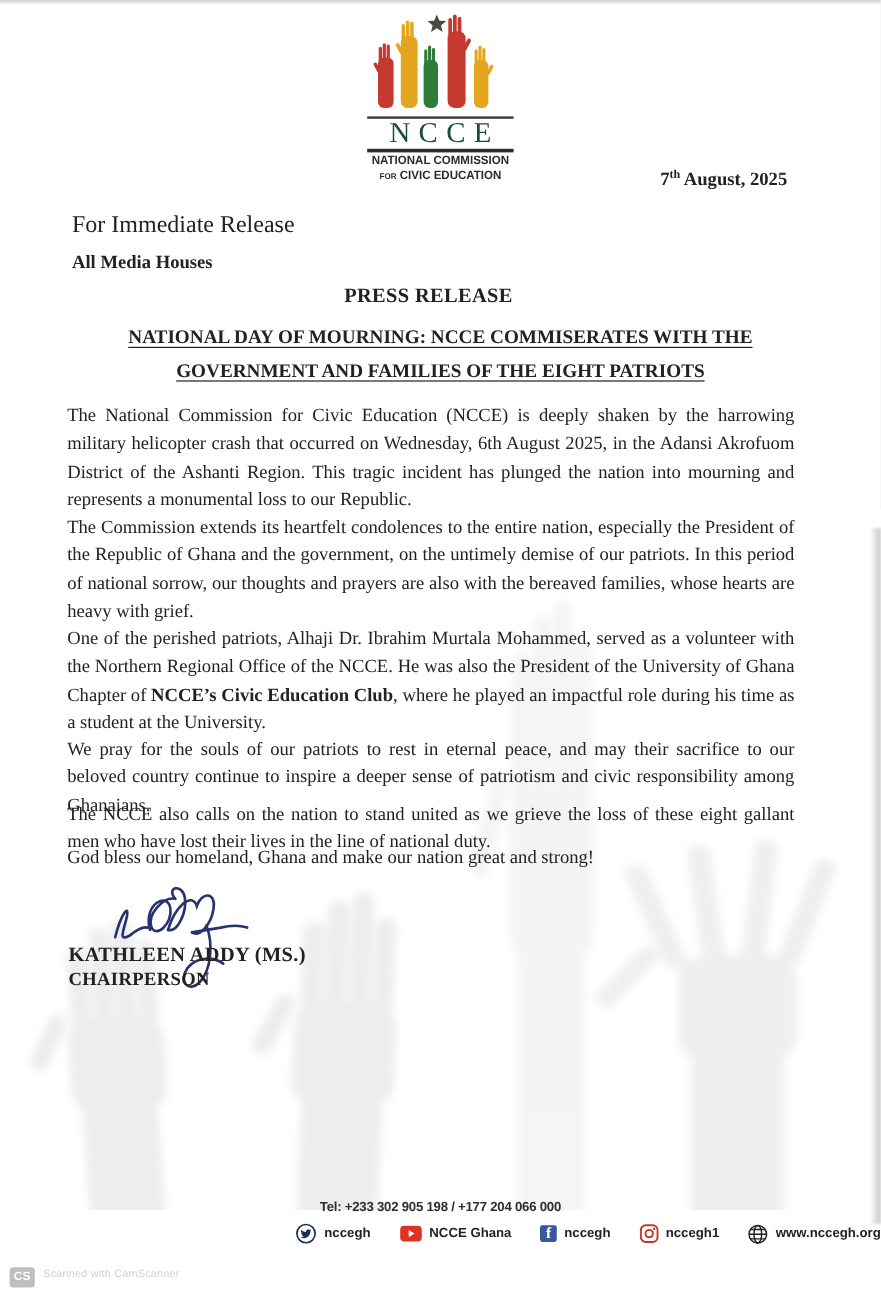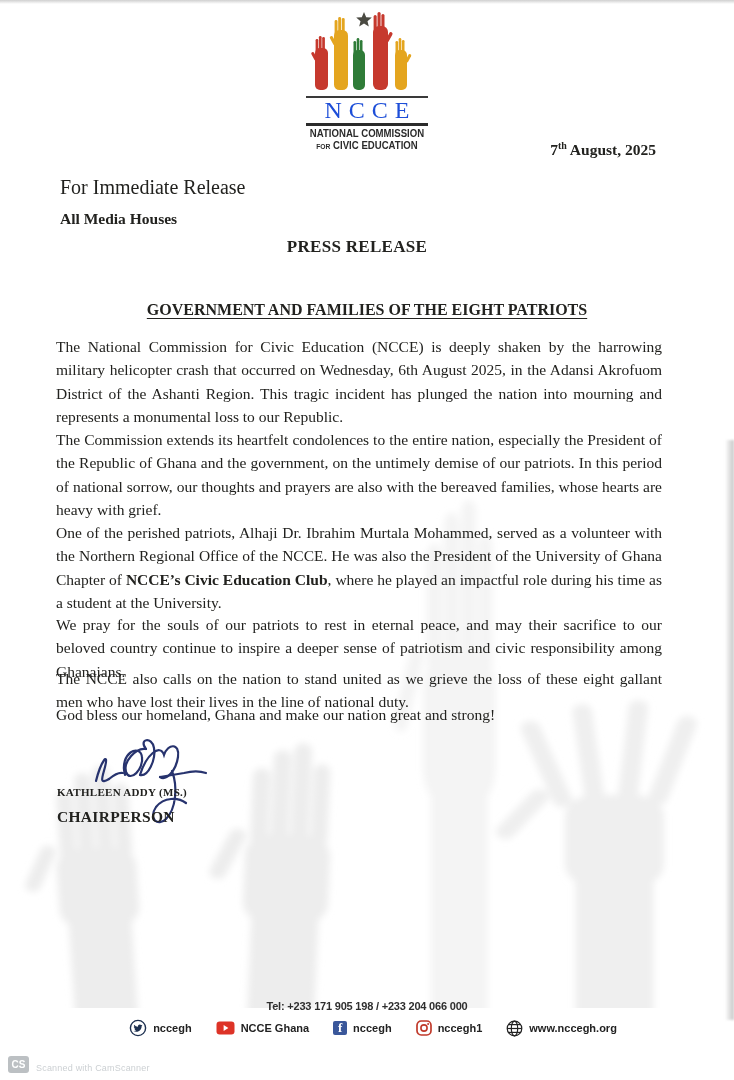--- a/index.html
+++ b/index.html
@@ -15,21 +15,21 @@
     background:linear-gradient(to right,rgba(255,255,255,0),rgba(140,140,140,.5));
     filter:blur(1px);z-index:3;}
   
   .watermark{position:absolute;left:0;top:0;z-index:1;}
   
   .logo{position:absolute;left:50%;top:10px;transform:translateX(-50%);
     width:126px;text-align:center;z-index:2;}
   .logo-rule-thin{height:2px;background:#3a3a3a;margin:2px 2px 0 2px;}
   .logo-rule-thick{height:3px;background:#2b2b2b;margin:1px 2px 2px 2px;}
   .logo-acronym{font-family:"Liberation Serif",serif;font-size:24px;line-height:24px;
-    letter-spacing:7px;padding-left:7px;color:#1d4ed8;}
+    letter-spacing:7px;padding-left:7px;color:#14532d;}
   .logo-sub1{font-family:"Liberation Sans",sans-serif;font-size:10px;font-weight:700;
     letter-spacing:0;color:#2b2b2b;transform:scaleX(.96);line-height:12px;}
   .logo-sub2{font-family:"Liberation Sans",sans-serif;font-size:10px;font-weight:700;
     color:#2b2b2b;transform:scaleX(.96);line-height:12px;}
   .logo-sub2 .for{font-size:7px;}
   
   .date{position:absolute;top:140px;right:78px;font-size:15.5px;font-weight:700;z-index:2;}
   .date sup{font-size:10px;}
   .release-line{position:absolute;left:60px;top:176px;font-size:20px;font-weight:400;z-index:2;}
   .recipient-line{position:absolute;left:60px;top:210px;font-size:15.5px;font-weight:700;z-index:2;}
@@ -39,36 +39,36 @@
     font-size:16px;font-weight:700;line-height:28px;z-index:2;}
   .doc-title span{text-decoration:underline;text-underline-offset:3px;}
   
   .para{position:absolute;left:56px;width:606px;font-size:15.5px;line-height:23.5px;
     text-align:justify;z-index:2;}
   .p1{top:319px;} .p2{top:412px;} .p3{top:505px;} .p4{top:597px;} .p5{top:651px;}
   .closing{position:absolute;left:56px;top:706px;width:640px;font-size:15.5px;
     font-weight:400;z-index:2;}
   
   .signature{position:absolute;left:86px;top:731px;z-index:2;}
-  .sig-name{position:absolute;left:57px;top:786px;font-size:11px;font-weight:700;
+  .sig-name{position:absolute;left:57px;top:786px;font-size:17px;font-weight:700;
     letter-spacing:.3px;z-index:2;}
   .sig-title{position:absolute;left:57px;top:808px;font-size:15.5px;font-weight:700;
     letter-spacing:.3px;z-index:2;}
   
   .footer{position:absolute;left:0;top:999px;width:734px;text-align:center;
     font-family:"Liberation Sans",sans-serif;color:var(--footer-ink,#2e2e2e);z-index:2;}
   .footer-line{font-size:11px;font-weight:700;line-height:15px;letter-spacing:-.2px;}
-  .social-row{margin-top:5px;display:flex;justify-content:center;align-items:center;gap:24px;padding-left:12px;}
+  .social-row{margin-top:5px;display:flex;justify-content:flex-end;align-items:center;gap:24px;padding-left:12px;}
   .social-item{display:inline-flex;align-items:center;gap:6px;font-size:11px;font-weight:700;
     color:#222;}
   .fb-box{width:14px;height:14px;border-radius:2px;background:var(--facebook-blue,#3a579a);
     color:#fff;font-family:"Liberation Serif",serif;font-weight:700;font-size:13px;
     line-height:13px;text-align:center;display:inline-block;}
   
-  .cs-badge{position:absolute;left:8px;top:1056px;display:flex;align-items:flex-end;gap:7px;
+  .cs-badge{position:absolute;left:8px;top:1056px;display:flex;align-items:flex-start;gap:7px;
     z-index:2;font-family:"Liberation Sans",sans-serif;}
   .cs-box{width:21px;height:17px;border-radius:3px;background:var(--camscanner-gray,#bcc0c3);
     color:#fff;font-size:10px;font-weight:700;text-align:center;line-height:17px;}
   .cs-text{font-size:9px;color:#ccd0d3;letter-spacing:.2px;}
 </style>
 </head>
 <body>
 
 <div class="page">
 
@@ -158,21 +158,21 @@
     <div class="logo-sub2"><span class="for">FOR</span> <span>CIVIC EDUCATION</span></div>
   </div>
 
   <div class="date"><span>7</span><sup>th</sup><span> August, 2025</span></div>
 
   <div class="release-line">For Immediate Release</div>
   <div class="recipient-line">All Media Houses</div>
   <div class="press-release">PRESS RELEASE</div>
 
   <div class="doc-title">
-    <br>
+    <span>NATIONAL DAY OF MOURNING: NCCE COMMISERATES WITH THE</span><br>
     <span>GOVERNMENT AND FAMILIES OF THE EIGHT PATRIOTS</span>
   </div>
 
   <p class="para p1">The National Commission for Civic Education (NCCE) is deeply shaken by the harrowing military helicopter crash that occurred on Wednesday, 6th August 2025, in the Adansi Akrofuom District of the Ashanti Region. This tragic incident has plunged the nation into mourning and represents a monumental loss to our Republic.</p>
   <p class="para p3"><span>One of the perished patriots, Alhaji Dr. Ibrahim Murtala Mohammed, served as a volunteer with the Northern Regional Office of the NCCE. He was also the President of the University of Ghana Chapter of </span><strong>NCCE’s Civic Education Club</strong><span>, where he played an impactful role during his time as a student at the University.</span></p>
   <p class="para p2">The Commission extends its heartfelt condolences to the entire nation, especially the President of the Republic of Ghana and the government, on the untimely demise of our patriots. In this period of national sorrow, our thoughts and prayers are also with the bereaved families, whose hearts are heavy with grief.</p>
   <p class="para p4">We pray for the souls of our patriots to rest in eternal peace, and may their sacrifice to our beloved country continue to inspire a deeper sense of patriotism and civic responsibility among Ghanaians.</p>
   <p class="para p5">The NCCE also calls on the nation to stand united as we grieve the loss of these eight gallant men who have lost their lives in the line of national duty.</p>
   <div class="closing">God bless our homeland, Ghana and make our nation great and strong!</div>
 
@@ -184,21 +184,21 @@
       <path d="M60,18 C52,8 66,5 68,17 C70,29 62,46 54,44"></path>
       <path d="M54,44 C60,24 74,12 78,24 C82,12 94,12 92,26 C90,40 80,50 74,46"></path>
       <path d="M74,46 L98,42 C106,40 114,40 120,42"></path>
       <path d="M86,40 C92,56 90,78 80,88 C72,96 62,88 70,76 C78,66 92,66 100,72"></path>
     </g>
   </svg>
   <div class="sig-name">KATHLEEN ADDY (MS.)</div>
   <div class="sig-title">CHAIRPERSON</div>
 
   <div class="footer">
-    <div class="footer-line"><span>Tel:</span><span> +233 171 905 198 / +233 204 066 000</span></div>
+    <div class="footer-line"><span>Tel:</span><span> +233 302 905 198 / +177 204 066 000</span></div>
     <div class="social-row">
       <span class="social-item">
         <svg width="18" height="18" viewBox="0 0 18 18">
           <circle cx="9" cy="9" r="7.6" fill="none" stroke="var(--social-dark,#1d3050)" stroke-width="1.4"></circle>
           <path transform="translate(3.6,4.2) scale(0.45)" fill="var(--social-dark,#1d3050)" d="M22 4.8c-.7.3-1.5.5-2.3.6.8-.5 1.5-1.3 1.8-2.2-.8.5-1.6.8-2.6 1a4.1 4.1 0 0 0-7 3.7A11.6 11.6 0 0 1 3.4 3.6a4.1 4.1 0 0 0 1.3 5.5c-.7 0-1.3-.2-1.9-.5v.1c0 2 1.4 3.6 3.3 4a4.2 4.2 0 0 1-1.9.1 4.1 4.1 0 0 0 3.8 2.9A8.2 8.2 0 0 1 2 17.3a11.6 11.6 0 0 0 6.3 1.8c7.5 0 11.7-6.3 11.7-11.7v-.5c.8-.6 1.5-1.3 2-2.1z"></path>
         </svg>
         <span>nccegh</span>
       </span>
       <span class="social-item">
         <svg width="19" height="14" viewBox="0 0 19 14">

